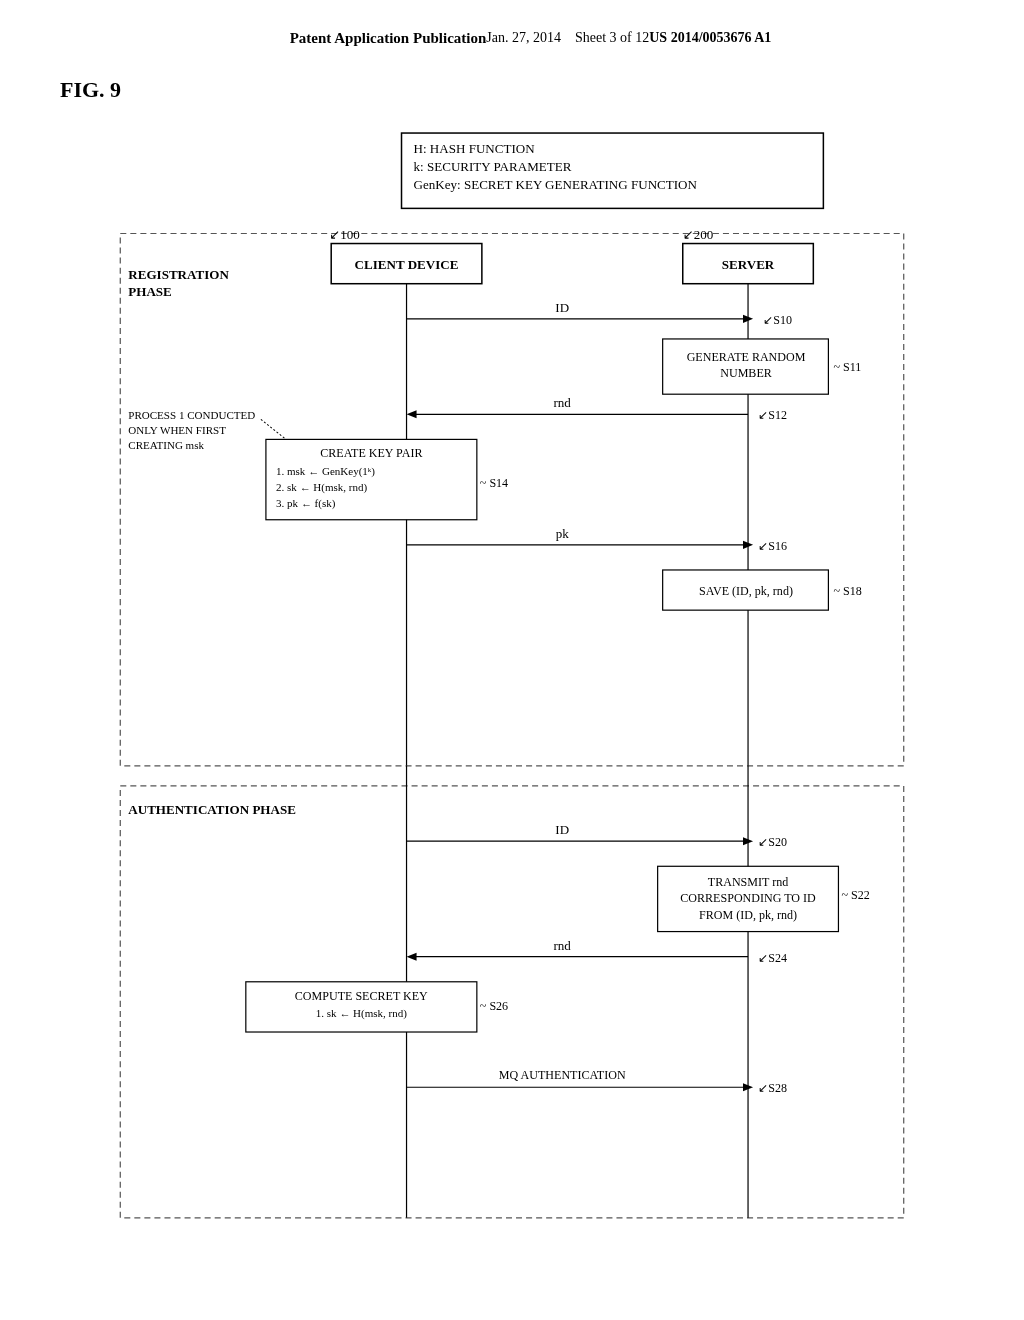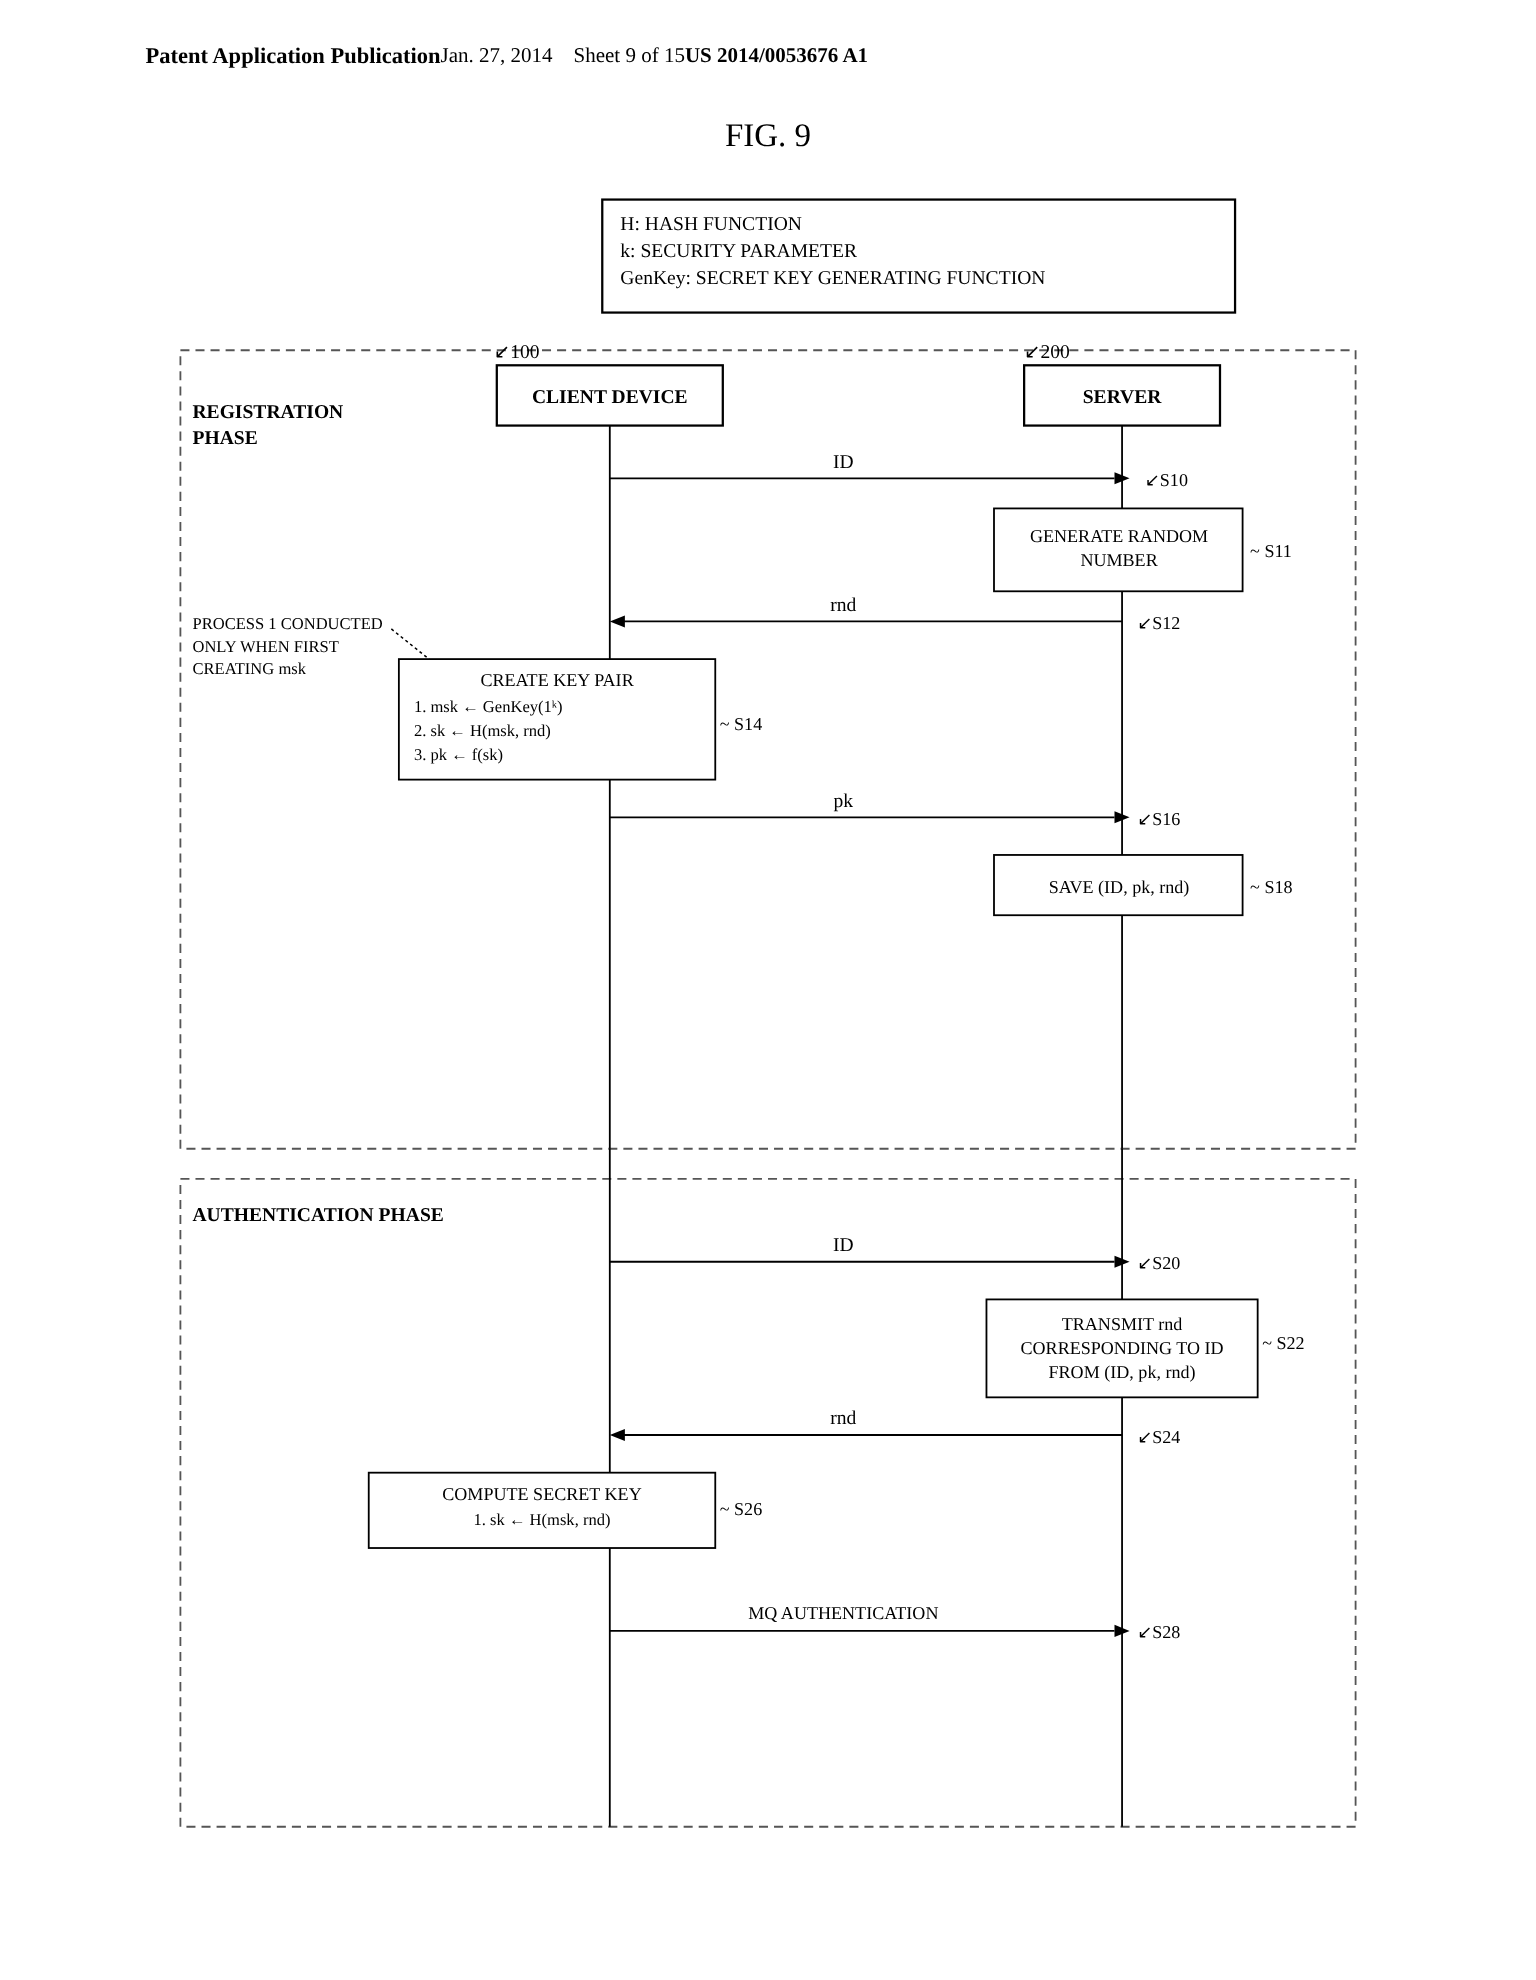--- a/index.html
+++ b/index.html
@@ -15,65 +15,64 @@
     .page {
       width: 1024px;
       min-height: 1320px;
       padding: 30px 60px;
       position: relative;
     }
 
     
     .header {
       display: flex;
-      justify-content: flex-start;
+      justify-content: center;
       align-items: flex-start;
       margin-bottom: 30px;
       font-size: 14px;
       margin-left: 37px;
     }
     .header-left {
       font-weight: bold;
       font-size: 15px;
     }
     .header-center {
       text-align: center;
       font-size: 14px;
     }
     .header-right {
       font-size: 14px;
       font-weight: bold;
     }
 
     
     .fig-title {
-      text-align: center;
       font-size: 22px;
-      font-weight: normal;
+      font-weight: bold;
       margin-bottom: 20px;
       margin-top: 10px;
     }
 
     svg.main-svg {
       width: 100%;
       display: block;
     }
 
     
   </style>
 </head>
 <body>
 
 <div class="page">
 
   <div class="header">
     <div class="header-left">Patent Application Publication</div>
     <div class="header-center">
       <span>Jan. 27, 2014</span>&nbsp;&nbsp;&nbsp;
-      <span>Sheet 9 of 15</span>
+      <span>Sheet 3 of 12</span>
     </div>
     <div class="header-right">US 2014/0053676 A1</div>
   </div>
 
   <div class="fig-title">FIG. 9</div>
 
   <svg class="main-svg" viewBox="0 0 900 1100" xmlns="http://www.w3.org/2000/svg" style="font-family: 'Times New Roman', Times, serif;">
 
     <rect x="340" y="10" width="420" height="75" fill="white" stroke="black" stroke-width="1.5"></rect>
     <text x="352" y="30" font-size="13">H: HASH FUNCTION</text>

